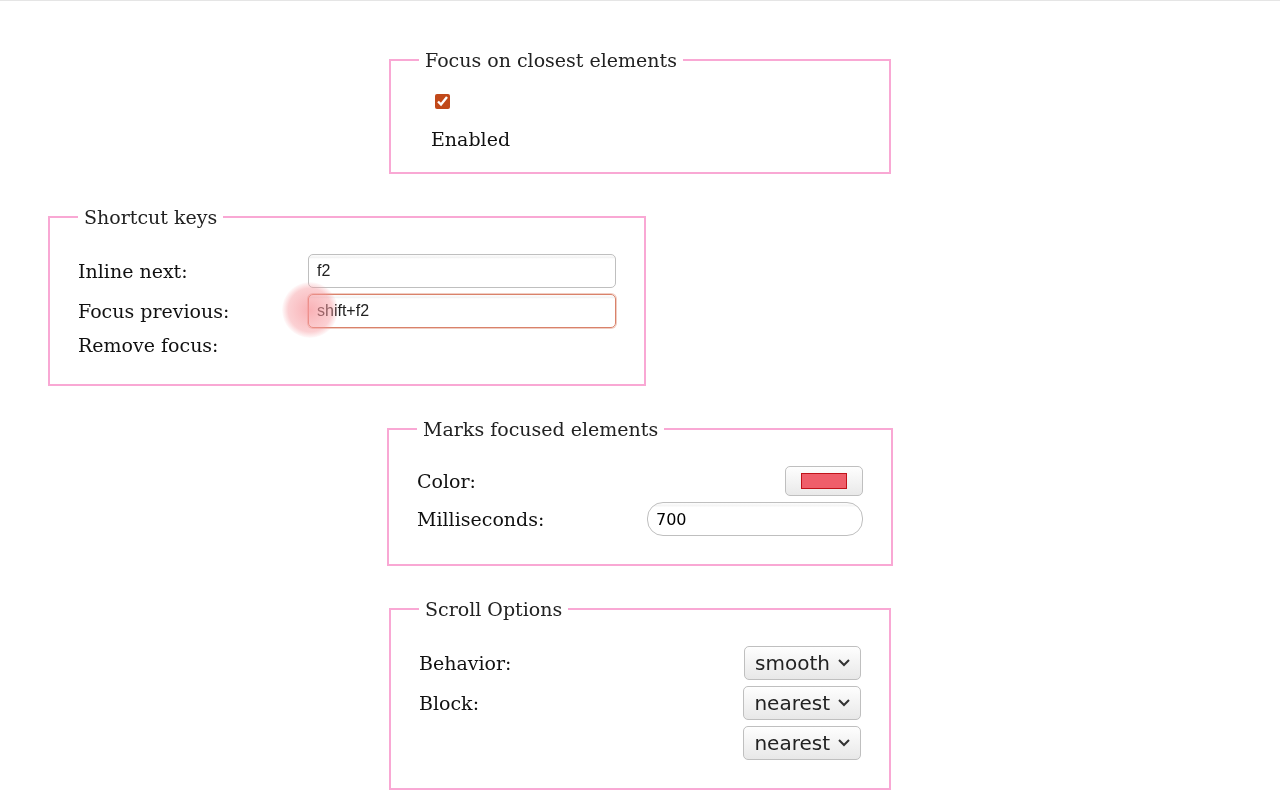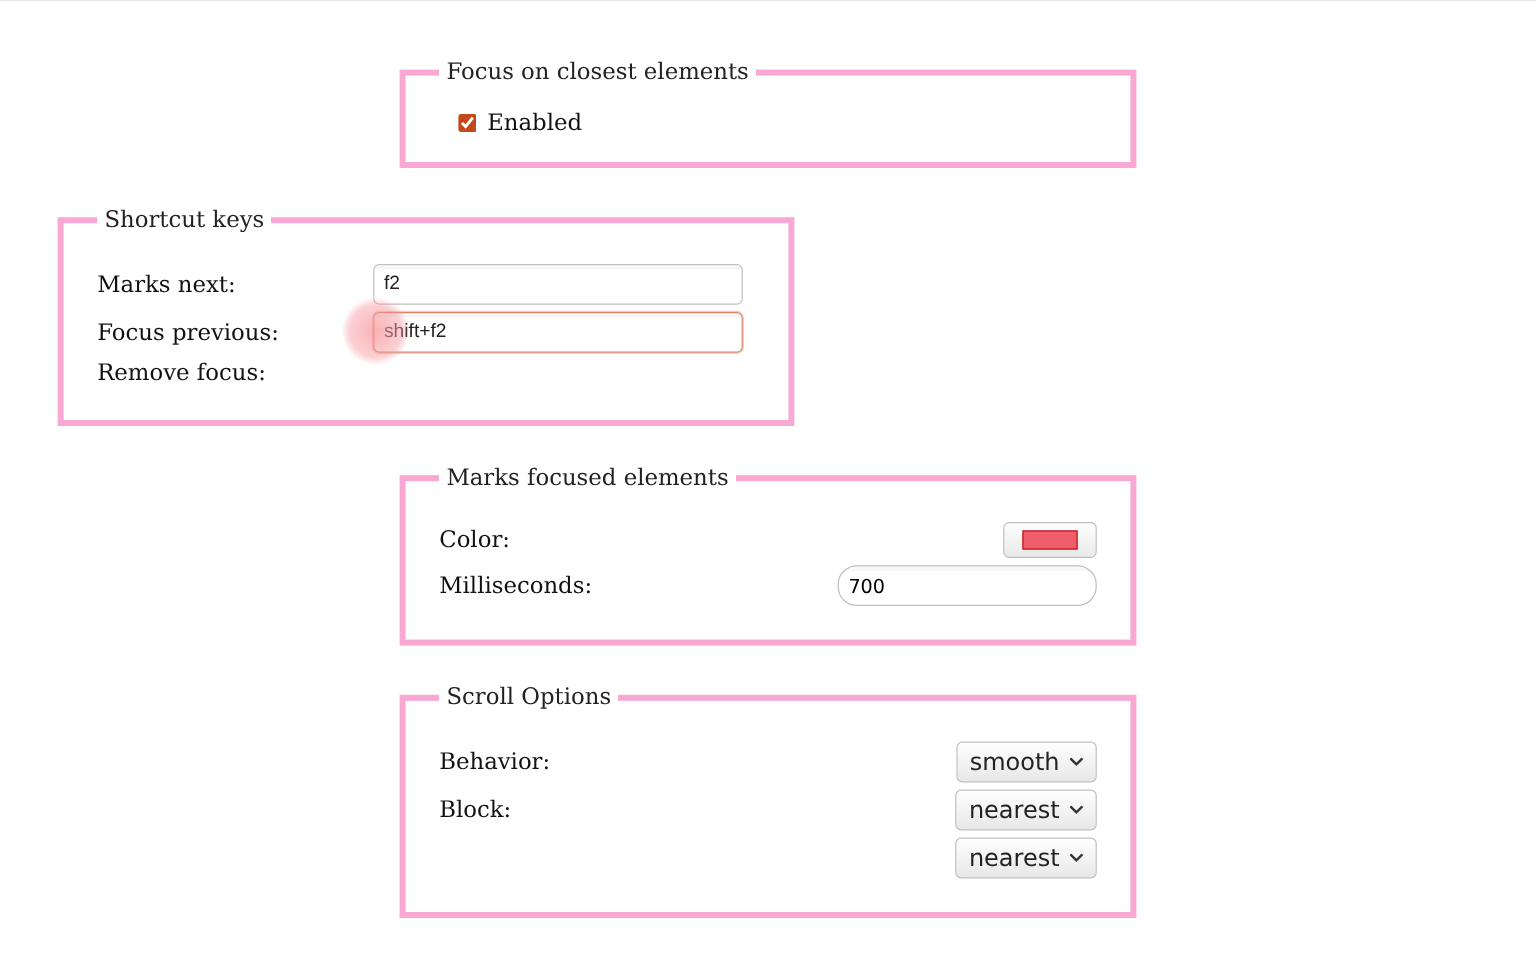--- a/index.html
+++ b/index.html
@@ -9,23 +9,23 @@
     font-family: Georgia, "DejaVu Serif", serif;
     font-size: 19px;
     color: #111;
     background: #fff;
   }
   .page {
     width: 1280px;
     padding-top: 48px;
   }
   fieldset {
-    width: 614px;
+    width: 502px;
     margin: 0 auto 32px auto;
-    border: 5px solid #f9a8d4;
+    border: 2px solid #f9a8d4;
     padding: 20px 28px 22px 28px;
     position: relative;
   }
   legend {
     padding: 0 6px;
     font-size: 19px;
     color: #222;
   }
   .row {
     display: flex;
@@ -39,22 +39,23 @@
   .input-col {
     flex: 1 1 auto;
     display: flex;
     justify-content: flex-start;
   }
   .input-col.right {
     justify-content: flex-end;
   }
   
   .chk-wrap {
-    display: flex; align-items: center; gap: 6px;
+    display: flex; align-items: flex-start; gap: 16px;
     padding-left: 12px;
+    flex-direction: column;
   }
   input[type=checkbox] {
     width: 15px; height: 15px;
     accent-color: #c1491a;
   }
   
   .txt {
     width: 308px;
     height: 34px;
     border: 1px solid #bfbfbf;
@@ -140,21 +141,21 @@
     <div class="chk-wrap">
       <input type="checkbox" checked="" style="">
       <span>Enabled</span>
     </div>
   </fieldset>
 
   <fieldset style="position:relative;margin-left:48px;">
     <legend>Shortcut keys</legend>
 
     <div class="row">
-      <div class="label-col">Marks next:</div>
+      <div class="label-col">Inline next:</div>
       <div class="input-col">
         <input class="txt" type="text" value="f2" style="">
       </div>
     </div>
 
     <div class="row" style="position:relative;">
       <div class="label-col">Focus previous:</div>
       <div class="input-col" style="position:relative;">
         <span class="click-marker" style="left:-26px; top:-12px;"></span>
         <input class="txt focused" type="text" value="shift+f2" style="">

